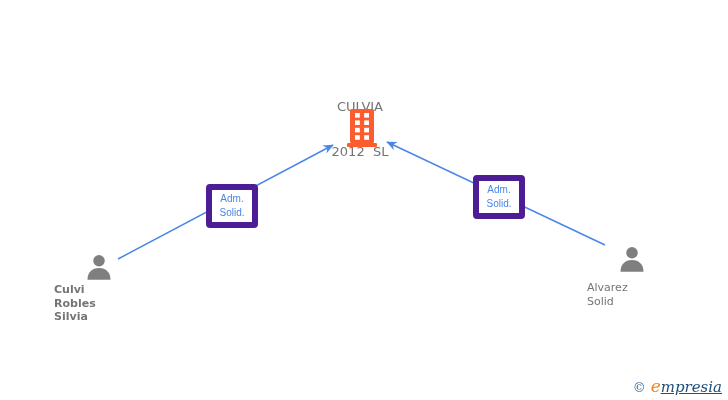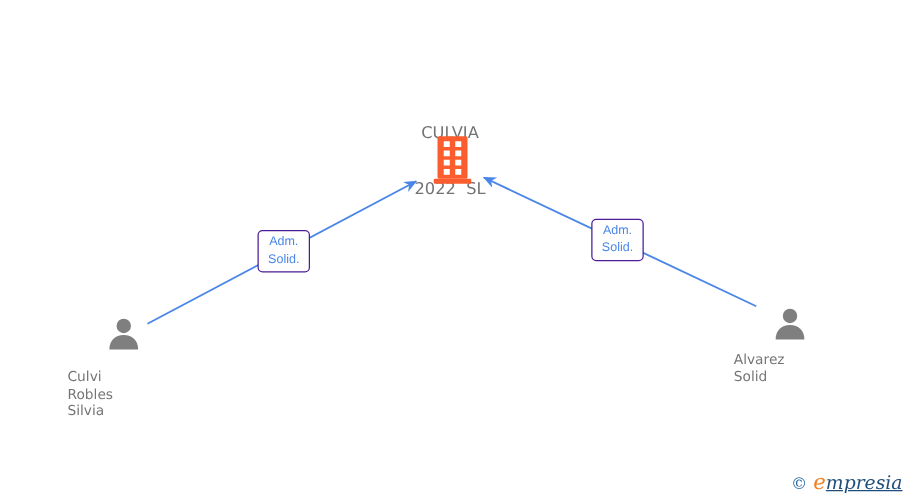--- a/index.html
+++ b/index.html
@@ -9,34 +9,34 @@
   }
   .abs{position:absolute;}
   .edges-layer{position:absolute;left:0;top:0;width:728px;height:400px;}
   .edge{stroke:#4a86e8;stroke-width:1.5;}
   .company-title{
     left:300px;top:69px;width:120px;text-align:center;
     color:#737373;font-weight:normal;font-size:13px;line-height:15px;white-space:pre;
   }
   .building-icon{left:345px;top:108px;width:34px;height:40px;}
   .edge-label{
-    background:#ffffff;border:1px solid #4c1d95;border-radius:4px;
+    background:#ffffff;border:6px solid #4c1d95;border-radius:4px;
     color:#4a86e8;font-size:10px;line-height:14px;text-align:center;
     padding:2px 5px;font-family:"Liberation Sans",sans-serif;min-width:30px;
   }
   .edge-label-left{left:206px;top:184px;}
   .edge-label-right{left:473px;top:175px;}
   .person-icon{width:30px;height:30px;}
   .person-icon-left{left:84px;top:254px;}
   .person-icon-right{left:617px;top:246px;}
   .person-name{
     width:90px;text-align:left;color:#757575;
     font-size:11px;line-height:13.5px;
   }
-  .person-name-left{left:54px;top:295px;}
+  .person-name-left{left:54px;top:283px;font-weight:bold;}
   .person-name-right{left:587px;top:281px;}
   .watermark{
     right:6px;bottom:4px;font-family:"DejaVu Serif",serif;
     font-style:italic;font-size:15px;white-space:nowrap;
   }
   .watermark .c-sym{color:#2e6da4;font-style:normal;font-size:13px;}
   .watermark .brand-e{color:#f08223;font-size:17px;}
   .watermark .brand-rest{color:#1e4e79;text-decoration:underline;}
 </style>
 </head>
@@ -47,21 +47,21 @@
     <marker id="arrowhead" markerWidth="9" markerHeight="8" refX="6.5" refY="3" orient="auto">
       <path d="M0,0 L7,3 L0,6 L2.2,3 Z" fill="#4a86e8"></path>
     </marker>
   </defs>
   <line class="edge" x1="118" y1="259" x2="333" y2="145" marker-end="url(#arrowhead)"></line>
   <line class="edge" x1="605" y1="245" x2="387" y2="142" marker-end="url(#arrowhead)"></line>
 </svg>
 
 <div class="abs company-title">
   <div>CULVIA</div>
-  <div>2022  SL</div>
+  <div>2012  SL</div>
 </div>
 
 <svg class="abs building-icon" viewBox="0 0 34 40">
   <rect x="5" y="1" width="24" height="34" rx="1.5" fill="#fb5d2e"></rect>
   <rect x="2" y="35" width="30" height="4" rx="1" fill="#fb5d2e"></rect>
   <rect x="10" y="5" width="4.8" height="4.6" fill="#ffffff"></rect>
   <rect x="19.2" y="5" width="4.8" height="4.6" fill="#ffffff"></rect>
   <rect x="10" y="12.4" width="4.8" height="4.6" fill="#ffffff"></rect>
   <rect x="19.2" y="12.4" width="4.8" height="4.6" fill="#ffffff"></rect>
   <rect x="10" y="19.8" width="4.8" height="4.6" fill="#ffffff"></rect>

